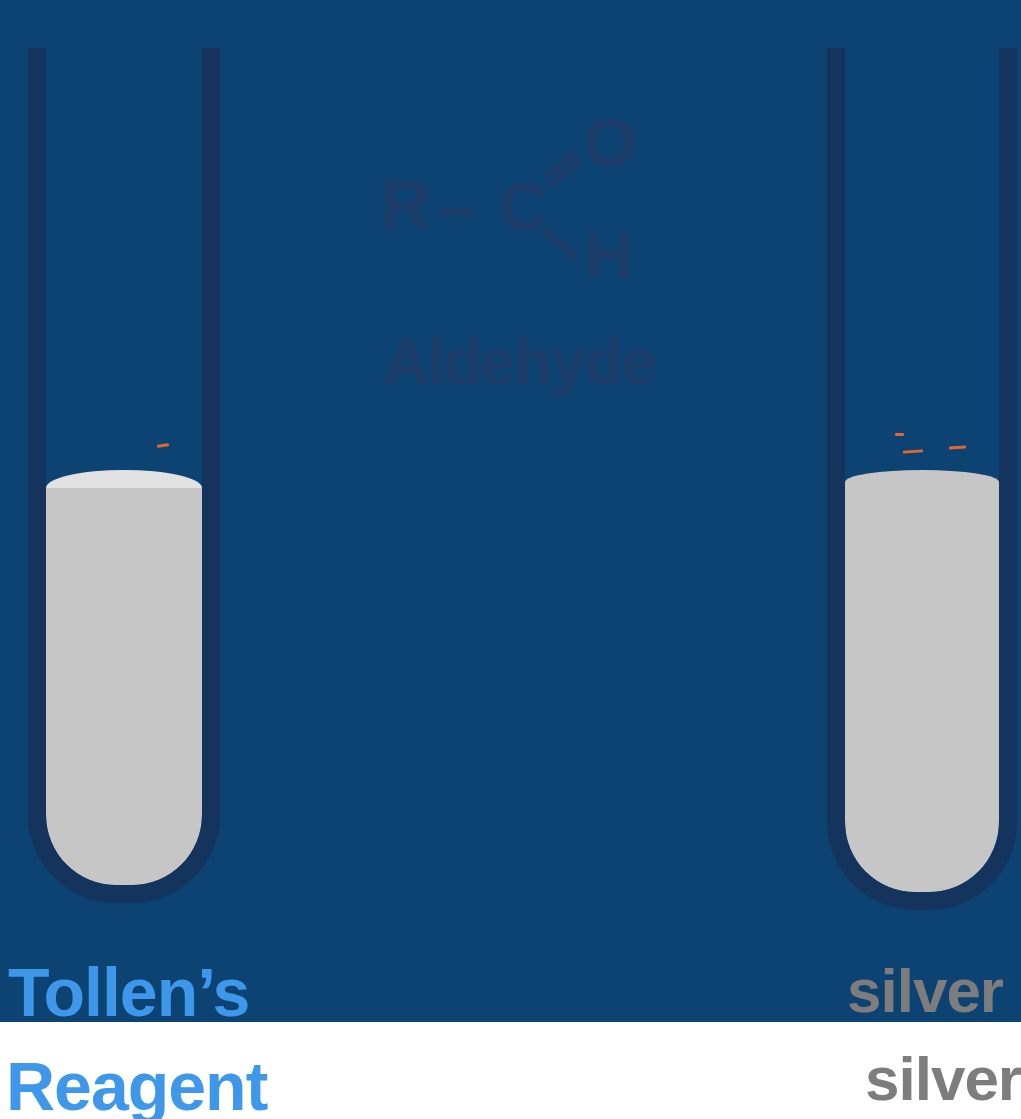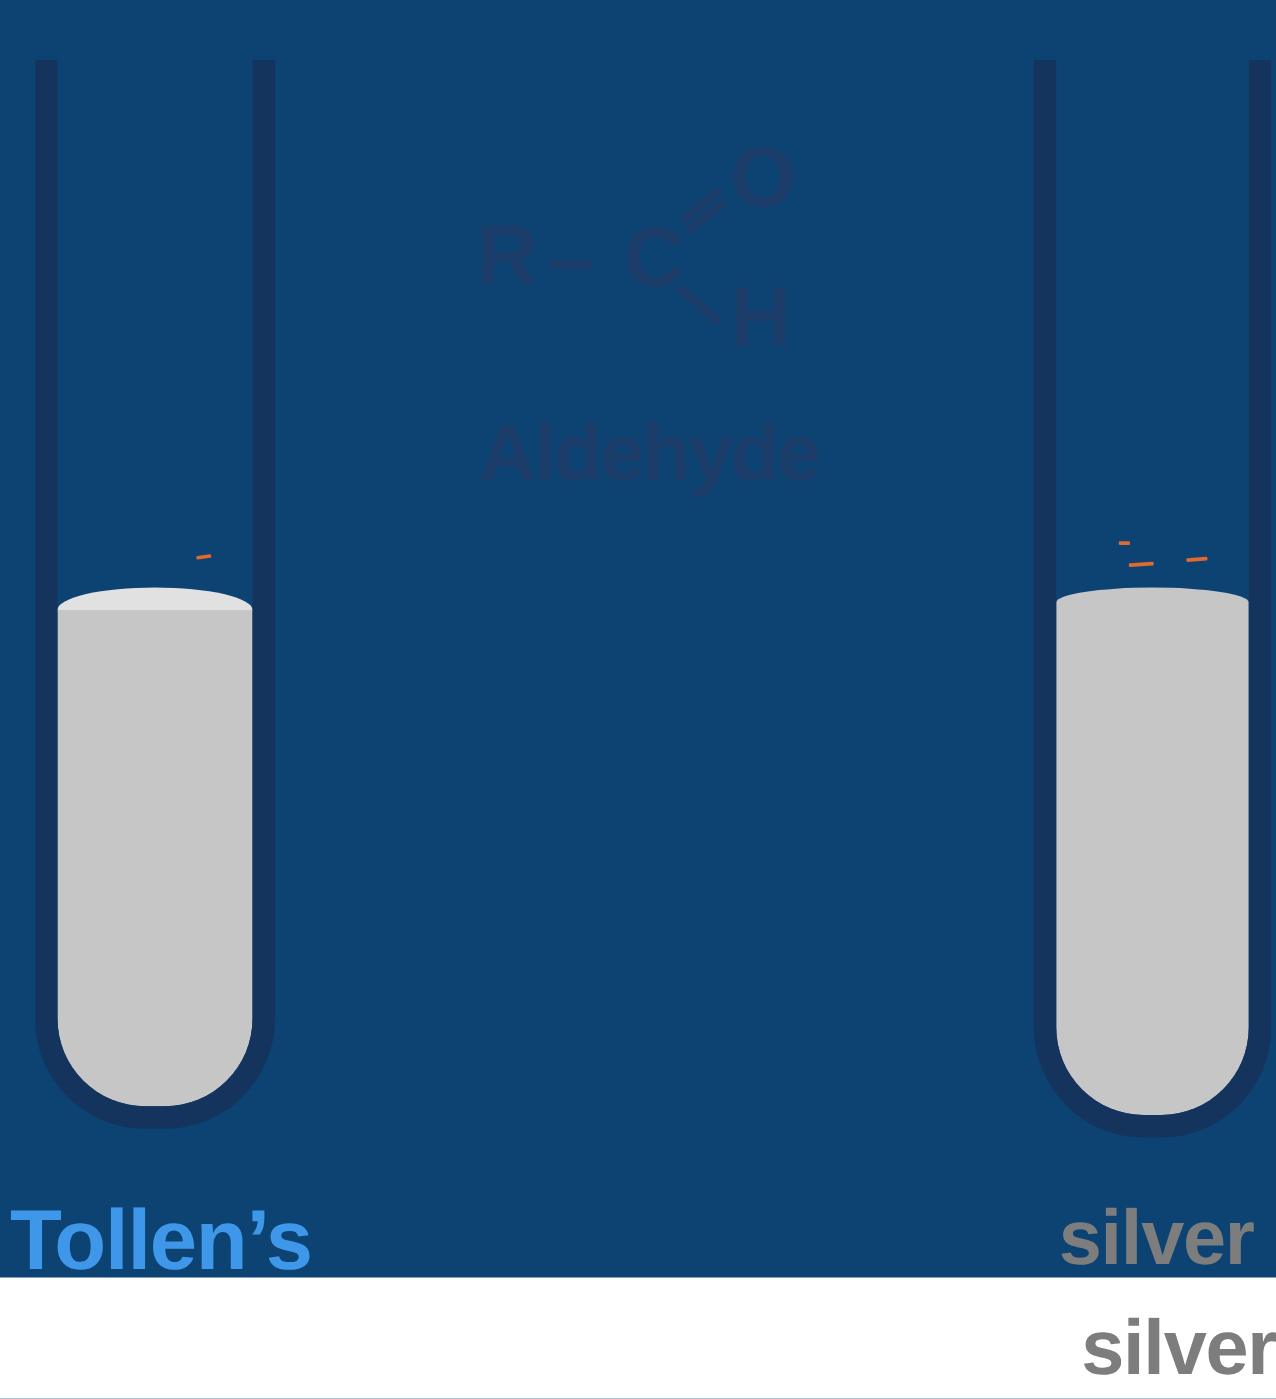--- a/index.html
+++ b/index.html
@@ -155,16 +155,17 @@
       <line x1="8" y1="85" x2="41" y2="113" stroke="#1C3C6A" stroke-width="7"></line>
     </svg>
     <span class="atom o">O</span>
     <span class="atom h">H</span>
     <div class="molecule-caption">Aldehyde</div>
   </div>
 
   <div class="footer-strip"></div>
 
   <div class="caption-blue l1">Tollen’s</div>
+  <div class="caption-blue l2">Reagent</div>
   <div class="caption-gray r1">silver</div>
   <div class="caption-gray r2">silver</div>
 
 </div>
 
 </body></html>

